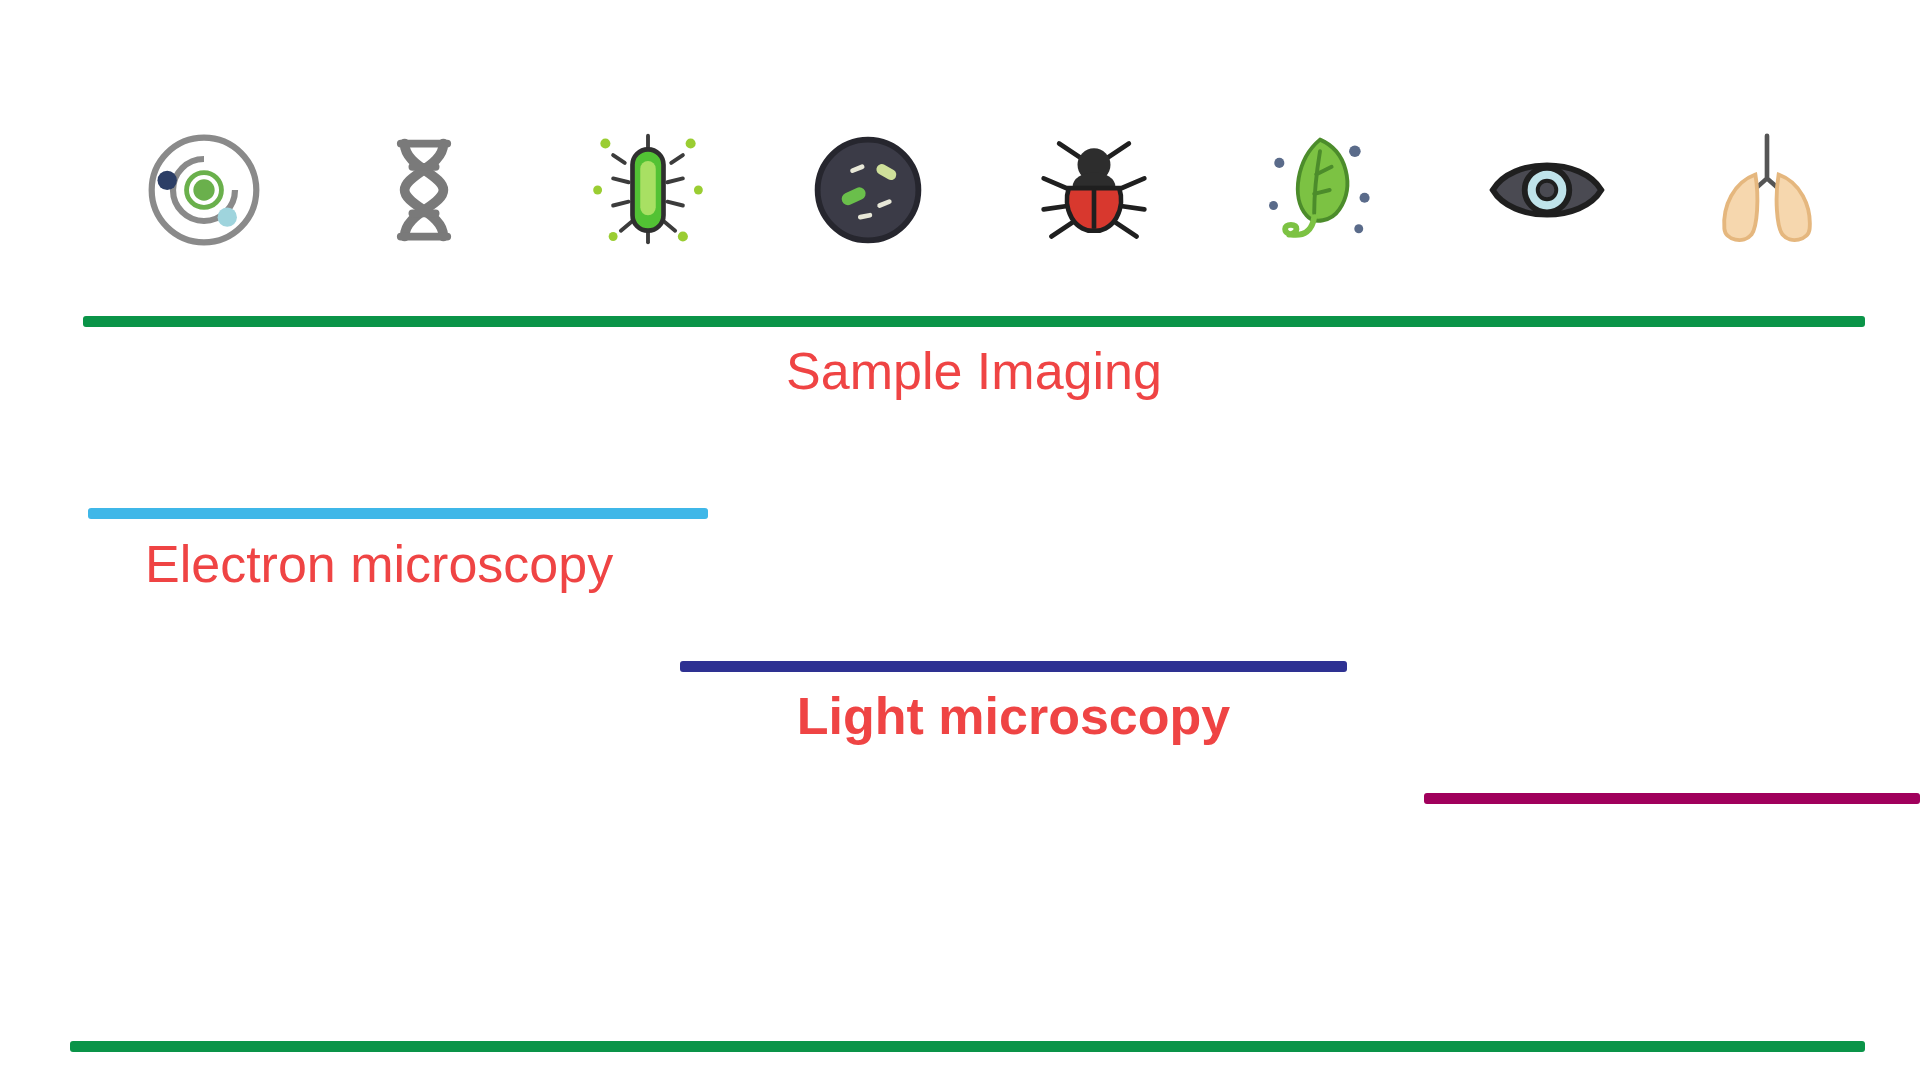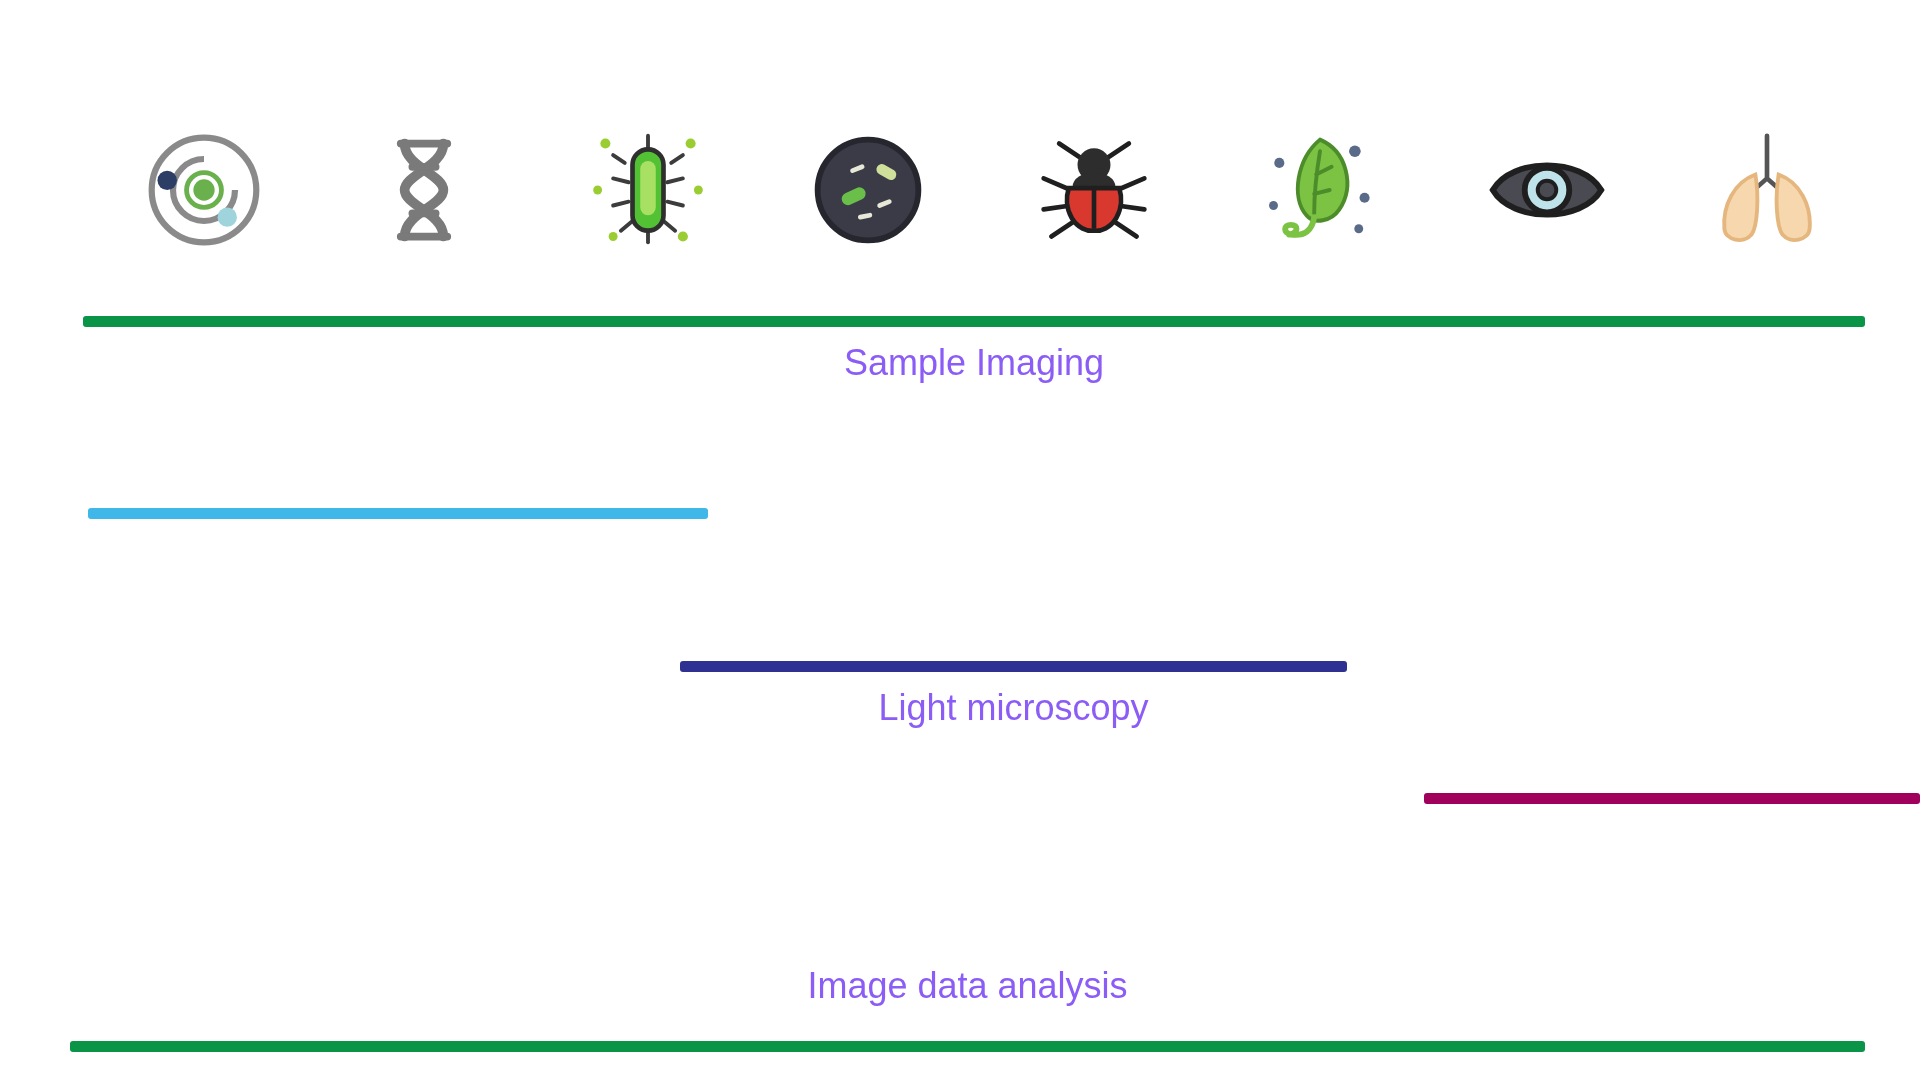--- a/index.html
+++ b/index.html
@@ -19,24 +19,24 @@
     height: 124px;
   }
   .icon svg { width: 100%; height: 100%; display: block; }
   .bar {
     position: absolute;
     height: 11px;
     border-radius: 3px;
   }
   .bar-label {
     position: absolute;
-    font-size: 36px;
+    font-size: 52px;
     line-height: 1.1;
     white-space: nowrap;
-    color: #8b5cf6;
+    color: #ef4444;
   }
   .center { text-align: center; }
 </style>
 </head>
 <body>
 
 <div class="canvas">
 
   <div class="icon" style="left:142px">
     <svg viewBox="0 0 64 64">
@@ -140,22 +140,22 @@
       <path d="M32 4 V26 M32 26 L23 34 M32 26 L41 34" fill="none" stroke="#555555" stroke-width="2.4" stroke-linecap="round"></path>
       <path d="M26 24 C15 28 9 40 10 52 C10.5 58 20 60 24 55 C27 51 28 36 26 24 Z" fill="#f6d7ae" stroke="#e5b77e" stroke-width="2"></path>
       <path d="M38 24 C49 28 55 40 54 52 C53.5 58 44 60 40 55 C37 51 36 36 38 24 Z" fill="#f6d7ae" stroke="#e5b77e" stroke-width="2"></path>
     </svg>
   </div>
 
   <div class="bar" style="left: 83px; top: 316px; width: 1782px; background-color: rgb(10, 148, 72);"></div>
   <div class="bar-label center" style="left:83px; top:343px; width:1782px;">Sample Imaging</div>
 
   <div class="bar" style="left: 88px; top: 508px; width: 620px; background-color: rgb(63, 183, 232);"></div>
+  <div class="bar-label" style="left:145px; top:536px;">Electron microscopy</div>
 
   <div class="bar" style="left: 680px; top: 661px; width: 667px; background-color: rgb(46, 49, 146);"></div>
-  <div class="bar-label center" style="left:680px; top:688px; width:667px;">Light microscopy</div>
+  <div class="bar-label center" style="left:680px; top:688px; width:667px;font-weight:bold;">Light microscopy</div>
 
   <div class="bar" style="left: 1424px; top: 793px; width: 496px; background-color: rgb(160, 0, 92);"></div>
 
-  <div class="bar-label center" style="left:70px; top:966px; width:1795px;">Image data analysis</div>
   <div class="bar" style="left: 70px; top: 1041px; width: 1795px; background-color: rgb(10, 148, 72);"></div>
 
 </div>
 
 </body></html>

